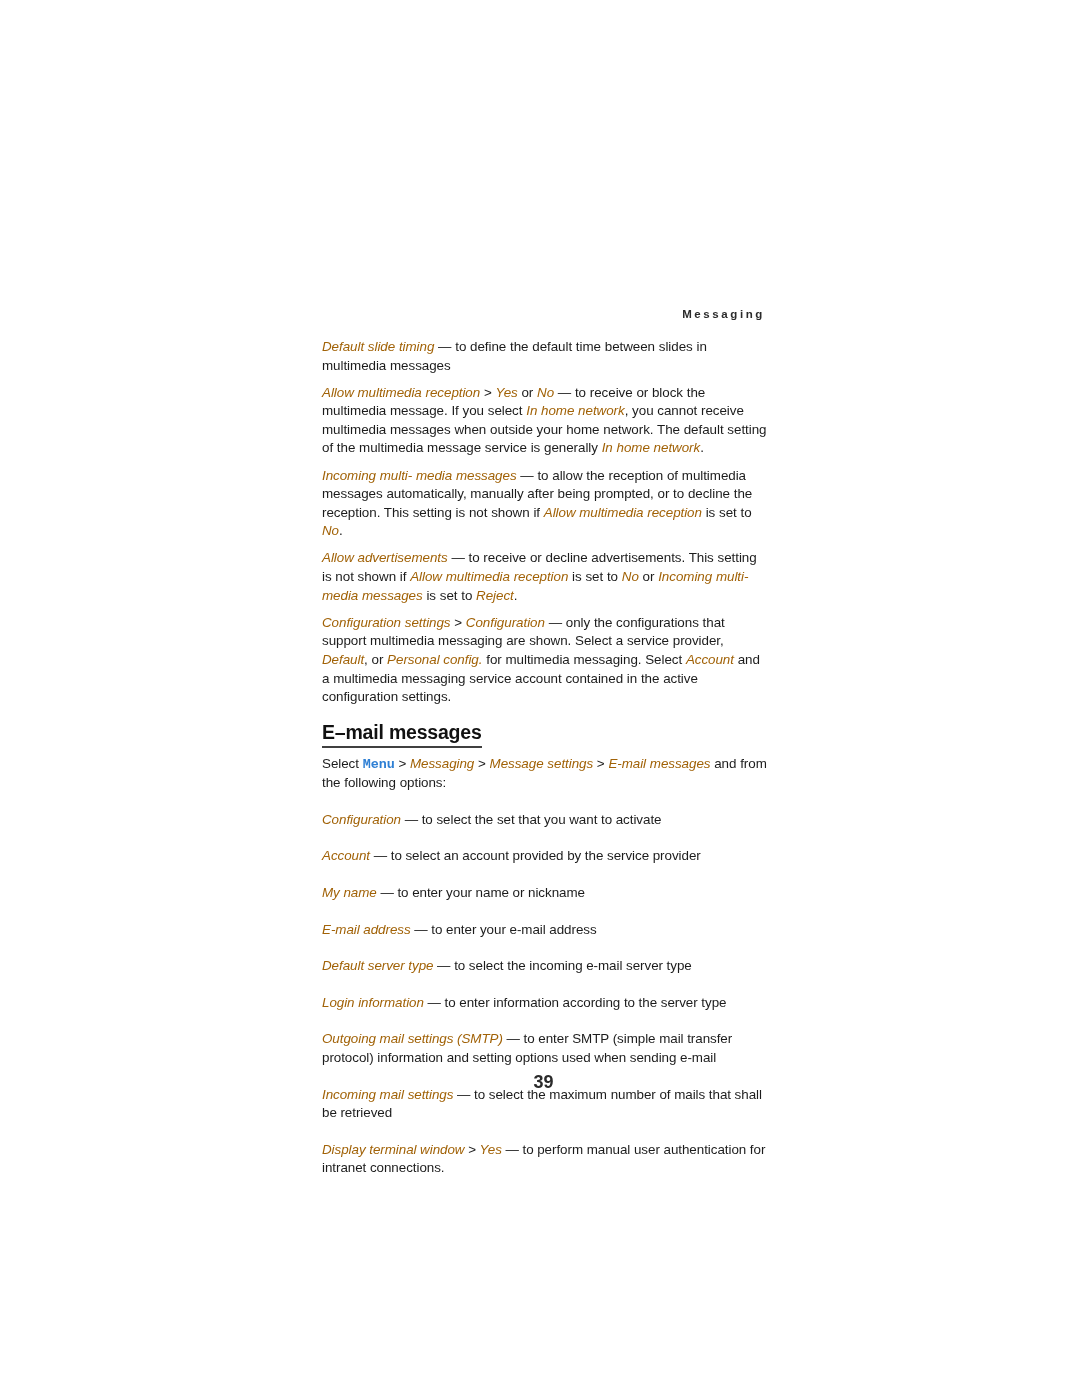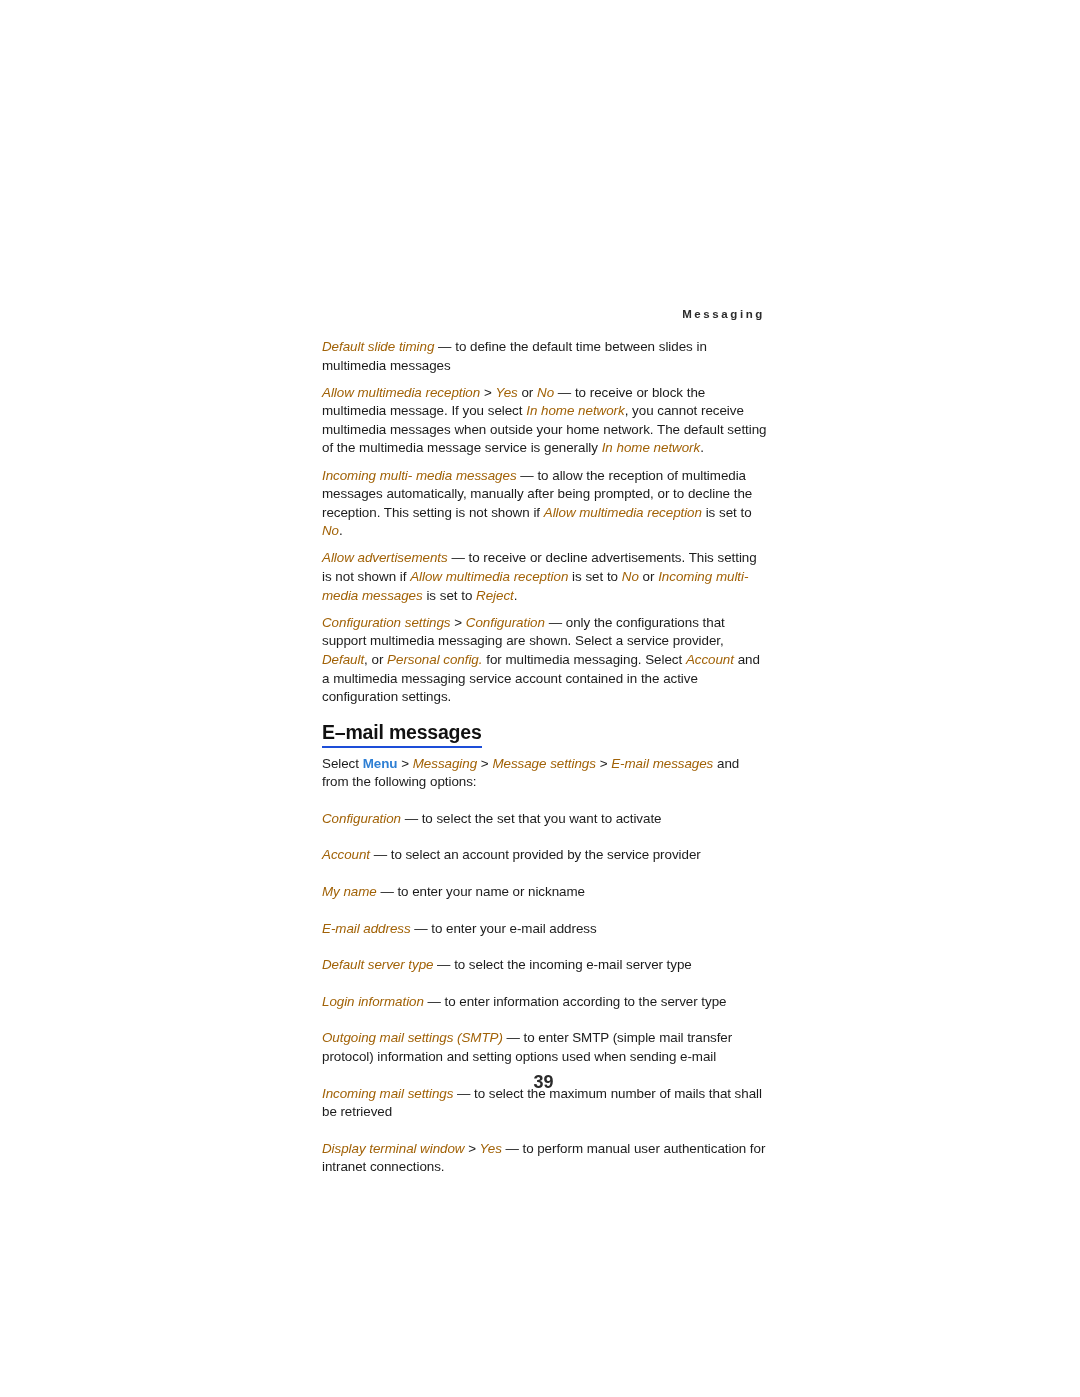--- a/index.html
+++ b/index.html
@@ -67,37 +67,38 @@
 
   
   .ui {            
     color: #a16207;
     font-style: italic;
   }
   .ui-b {          
     color: #2e7fd4;
     font-weight: 700;
     font-style: normal;
+    font-family: Liberation Mono, monospace;
   }
   .plain {
     color: #1c1c1c;
     font-style: normal;
   }
 
   
   .section-heading {
     font-size: 19.5px;
     font-weight: 700;
     color: #111111;
     margin: 14px 0 7px 0;
     letter-spacing: -0.2px;
     display: block;
   }
   .section-heading .underline-text {
-    border-bottom: 2px solid #1d4ed8;
+    border-bottom: 2px solid #404040;
     padding-bottom: 2px;
     display: inline-block;
   }
 
   
   .folio {
     position: absolute;
     left: 322px;
     top: 1072px;
     width: 443px;

